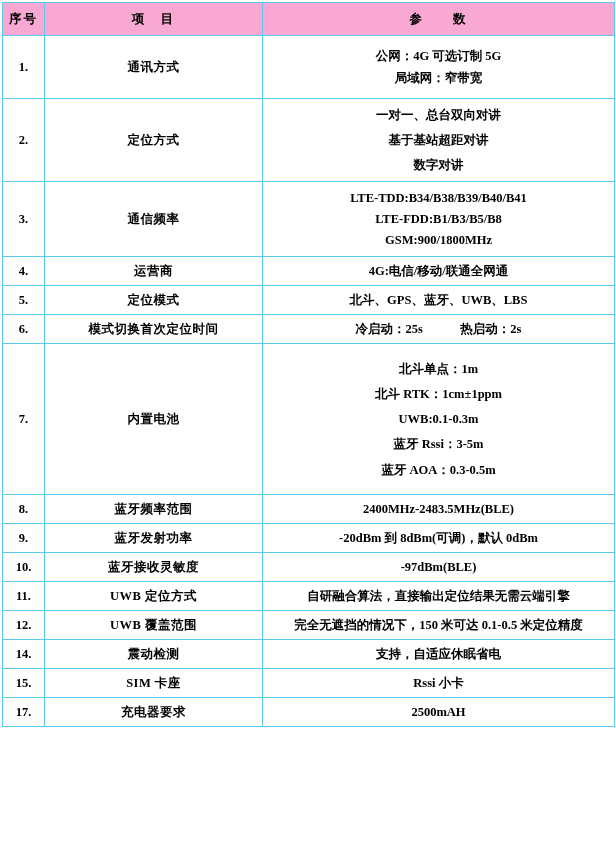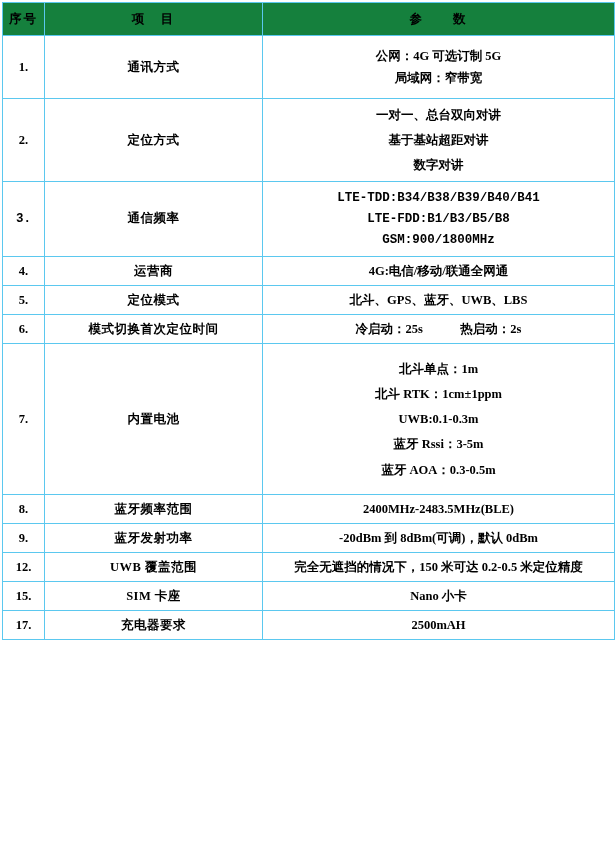--- a/index.html
+++ b/index.html
@@ -22,21 +22,21 @@
   #spec-table td, #spec-table th {
     border: 1px solid #5bc8ef;
     padding: 0;
     vertical-align: middle;
     text-align: center;
     font-weight: bold;
     font-size: 12.5px;
     line-height: 1.45;
   }
   thead th {
-    background: #15803d;
+    background: #f9a8d4;
     height: 32px;
     font-size: 13.5px;
     letter-spacing: 2px;
   }
   col.c-no { width: 42px; }
   col.c-item { width: 218px; }
   col.c-param { width: 352px; }
 
   td.no-cell {
     font-family: "Liberation Serif", serif;
@@ -52,21 +52,21 @@
     padding: 4px 6px;
   }
   .pline {
     display: block;
     margin: 3px 0;
   }
   .pline.tight { margin: 7px 0; }
   .pline.loose { margin: 7px 0; }
   tr.r-tall td { height: 62px; }
   tr.r-tall2 td { height: 62px; }
-  tr.r-freq td { height: 74px; font-family: Liberation Mono, monospace; }
+  tr.r-freq td { height: 74px; }
   tr.r-norm td { height: 28px; }
   tr.r-acc td { height: 150px; }
 </style>
 </head>
 <body>
 
 <table id="spec-table">
   <colgroup>
     <col class="c-no">
     <col class="c-item">
@@ -146,31 +146,52 @@
         </td>
       </tr>
       <tr class="r-norm">
         <td class="no-cell">9.</td>
         <td class="item-cell">蓝牙发射功率</td>
         <td class="param-cell">
           <span class="pline">-20dBm 到 8dBm(可调)，默认 0dBm</span>
         </td>
       </tr>
       <tr class="r-norm">
+        <td class="no-cell">10.</td>
+        <td class="item-cell">蓝牙接收灵敏度</td>
+        <td class="param-cell">
+          <span class="pline">-97dBm(BLE)</span>
+        </td>
+      </tr>
+      <tr class="r-norm">
+        <td class="no-cell">11.</td>
+        <td class="item-cell">UWB 定位方式</td>
+        <td class="param-cell">
+          <span class="pline">自研融合算法，直接输出定位结果无需云端引擎</span>
+        </td>
+      </tr>
+      <tr class="r-norm">
         <td class="no-cell">12.</td>
         <td class="item-cell">UWB 覆盖范围</td>
         <td class="param-cell">
-          <span class="pline">完全无遮挡的情况下，150 米可达 0.2-0.5 米定位精度</span>
+          <span class="pline">完全无遮挡的情况下，150 米可达 0.1-0.5 米定位精度</span>
+        </td>
+      </tr>
+      <tr class="r-norm">
+        <td class="no-cell">14.</td>
+        <td class="item-cell">震动检测</td>
+        <td class="param-cell">
+          <span class="pline">支持，自适应休眠省电</span>
         </td>
       </tr>
       <tr class="r-norm">
         <td class="no-cell">15.</td>
         <td class="item-cell">SIM 卡座</td>
         <td class="param-cell">
-          <span class="pline">Nano 小卡</span>
+          <span class="pline">Rssi 小卡</span>
         </td>
       </tr>
       <tr class="r-norm">
         <td class="no-cell">17.</td>
         <td class="item-cell">充电器要求</td>
         <td class="param-cell">
           <span class="pline">2500mAH</span>
         </td>
       </tr>
     </tbody>

